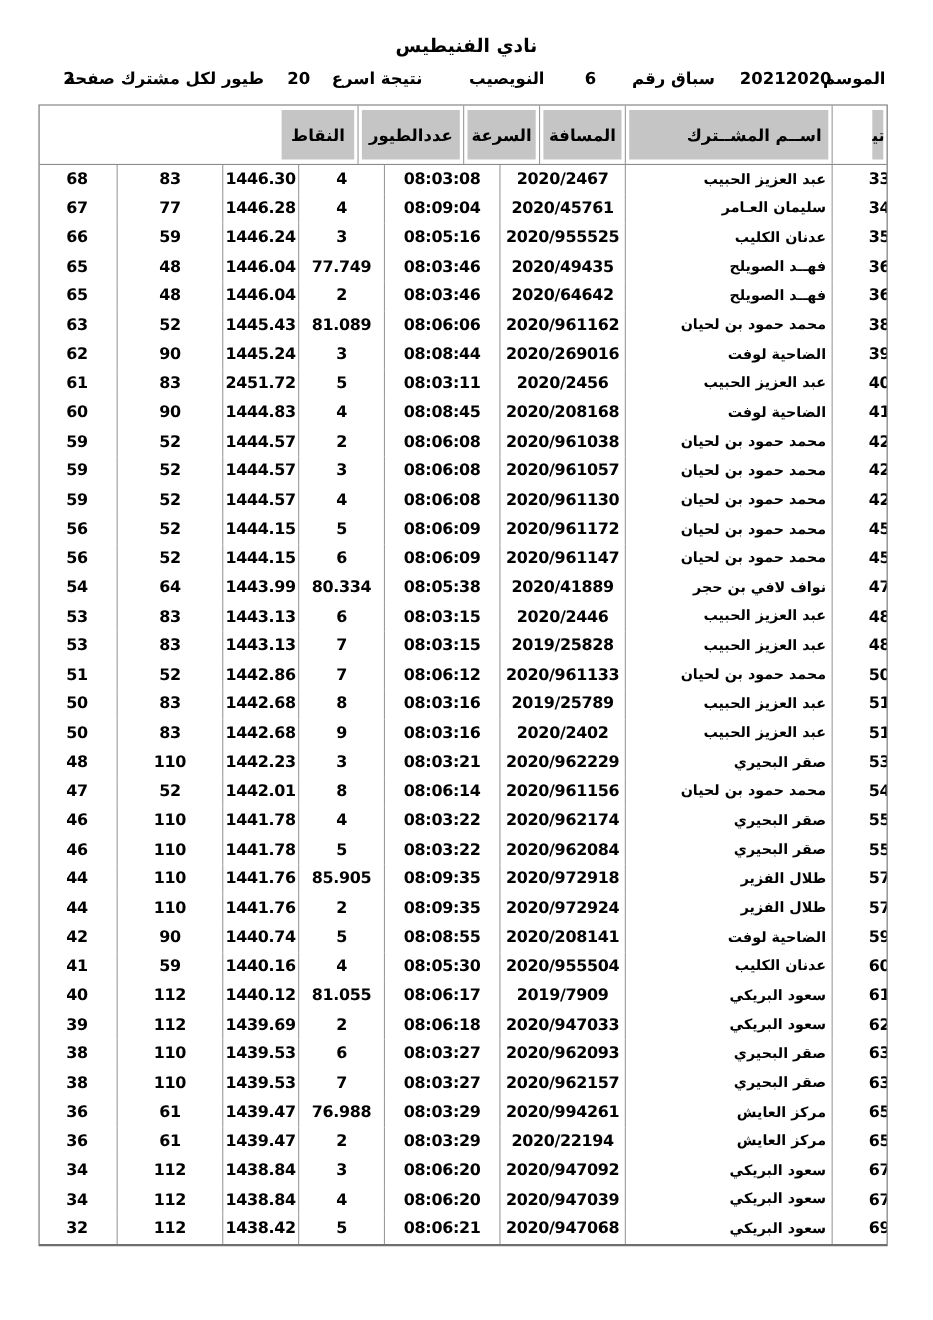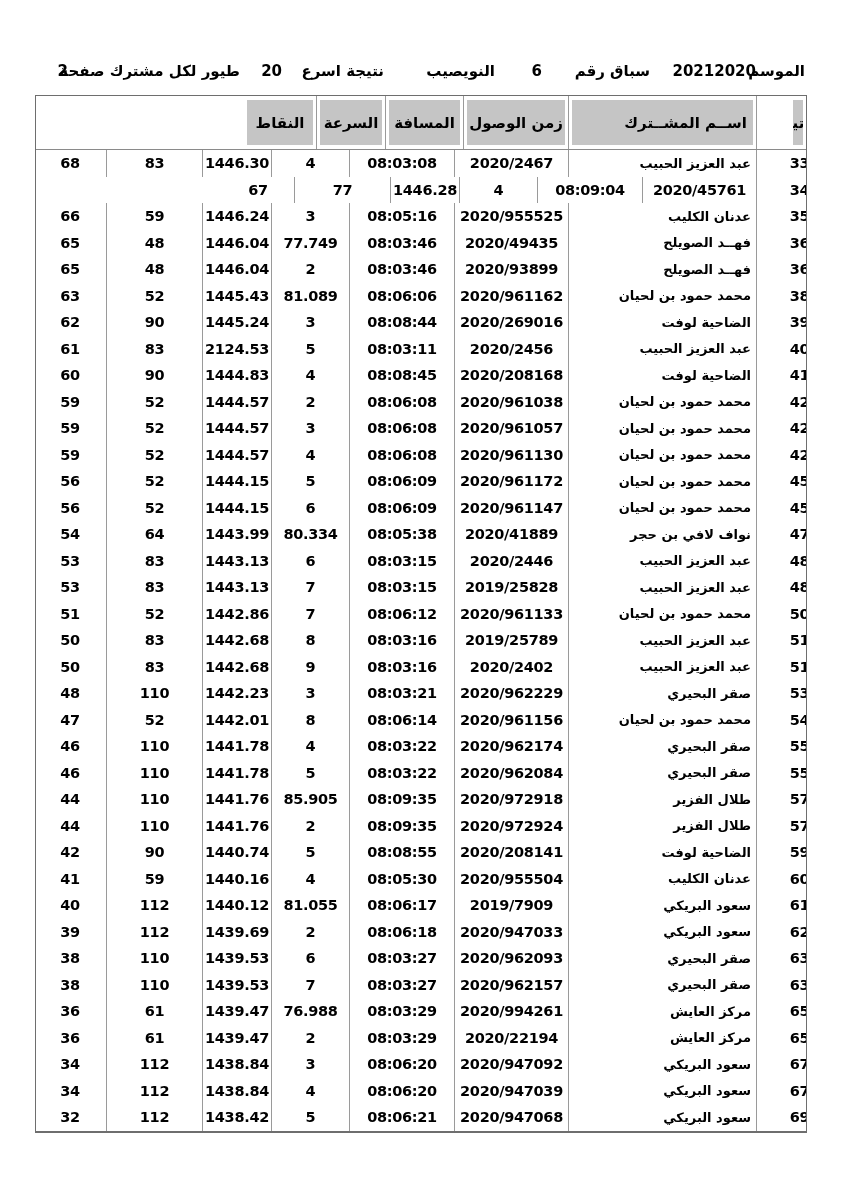--- a/index.html
+++ b/index.html
@@ -92,20 +92,21 @@
   .col-dist   { width:78px;  flex:0 0 78px; }
   .col-speed  { width:69px;  flex:0 0 69px; }
   .col-birds  { width:96px;  flex:0 0 96px; }
   .col-points { width:72px;  flex:0 0 72px; }
 </style>
 </head>
 <body>
 
 <div class="page">
 
+  <div class="club-title">نادي الفنيطيس</div>
 
   <div class="info-line">
     <span class="pos-season-label">الموسم</span>
     <span class="pos-season-value">20212020</span>
     <span class="pos-race-label">سباق رقم</span>
     <span class="pos-race-number">6</span>
     <span class="pos-location">النويصيب</span>
     <span class="pos-result-label">نتيجة اسرع</span>
     <span class="pos-birds-count">20</span>
     <span class="pos-per-participant">طيور لكل مشترك صفحة</span>
@@ -114,47 +115,48 @@
 
   <div class="results-table">
 
     <div class="hdr-row">
       <div class="hdr-cell col-rank">
         <div class="hdr-box">ترتيب</div>
       </div>
       <div class="hdr-cell col-name">
         <div class="hdr-box align-right">اســم المشــترك</div>
       </div>
-      <div class="hdr-cell col-time">
-        <div class="hdr-box">زمن الوصول</div>
-      </div>
       <div class="hdr-cell col-dist">
         <div class="hdr-box">المسافة</div>
       </div>
       <div class="hdr-cell col-speed">
         <div class="hdr-box">السرعة</div>
+      </div>
+      <div class="hdr-cell col-birds">
+        <div class="hdr-box">عددالطيور</div>
       </div>
       <div class="hdr-cell col-points">
         <div class="hdr-box">النقاط</div>
       </div>
     </div>
 
     <div class="tbody-rows">
         <div class="data-row">
     <div class="cell num col-rank">33</div>
     <div class="cell name-cell col-name">عبد العزيز الحبيب</div>
     <div class="cell num col-ring">2020/2467</div>
     <div class="cell num col-time">08:03:08</div>
     <div class="cell num col-dist">4</div>
     <div class="cell num col-speed">1446.30</div>
     <div class="cell num col-birds">83</div>
     <div class="cell num col-points">68</div>
   </div>
         <div class="data-row">
     <div class="cell num col-rank">34</div>
+    <div class="cell name-cell col-name">سليمان العـامر</div>
     <div class="cell num col-ring">2020/45761</div>
     <div class="cell num col-time">08:09:04</div>
     <div class="cell num col-dist">4</div>
     <div class="cell num col-speed">1446.28</div>
     <div class="cell num col-birds">77</div>
     <div class="cell num col-points">67</div>
   </div>
         <div class="data-row">
     <div class="cell num col-rank">35</div>
     <div class="cell name-cell col-name">عدنان الكليب</div>
@@ -171,21 +173,21 @@
     <div class="cell num col-ring">2020/49435</div>
     <div class="cell num col-time">08:03:46</div>
     <div class="cell num col-dist">77.749</div>
     <div class="cell num col-speed">1446.04</div>
     <div class="cell num col-birds">48</div>
     <div class="cell num col-points">65</div>
   </div>
         <div class="data-row">
     <div class="cell num col-rank">36</div>
     <div class="cell name-cell col-name">فهــد الصويلح</div>
-    <div class="cell num col-ring">2020/93899</div>
+    <div class="cell num col-ring">2020/64642</div>
     <div class="cell num col-time">08:03:46</div>
     <div class="cell num col-dist">2</div>
     <div class="cell num col-speed">1446.04</div>
     <div class="cell num col-birds">48</div>
     <div class="cell num col-points">65</div>
   </div>
         <div class="data-row">
     <div class="cell num col-rank">38</div>
     <div class="cell name-cell col-name">محمد حمود بن لحيان</div>
     <div class="cell num col-ring">2020/961162</div>
@@ -204,21 +206,21 @@
     <div class="cell num col-speed">1445.24</div>
     <div class="cell num col-birds">90</div>
     <div class="cell num col-points">62</div>
   </div>
         <div class="data-row">
     <div class="cell num col-rank">40</div>
     <div class="cell name-cell col-name">عبد العزيز الحبيب</div>
     <div class="cell num col-ring">2020/2456</div>
     <div class="cell num col-time">08:03:11</div>
     <div class="cell num col-dist">5</div>
-    <div class="cell num col-speed">2124.53</div>
+    <div class="cell num col-speed">2451.72</div>
     <div class="cell num col-birds">83</div>
     <div class="cell num col-points">61</div>
   </div>
         <div class="data-row">
     <div class="cell num col-rank">41</div>
     <div class="cell name-cell col-name">الضاحية لوفت</div>
     <div class="cell num col-ring">2020/208168</div>
     <div class="cell num col-time">08:08:45</div>
     <div class="cell num col-dist">4</div>
     <div class="cell num col-speed">1444.83</div>

